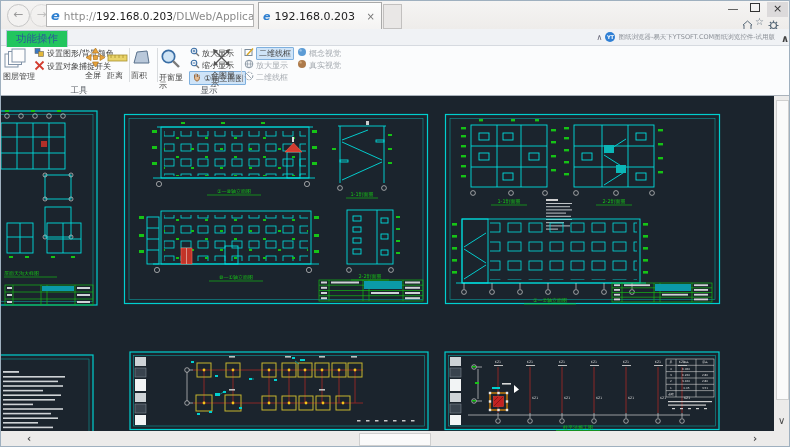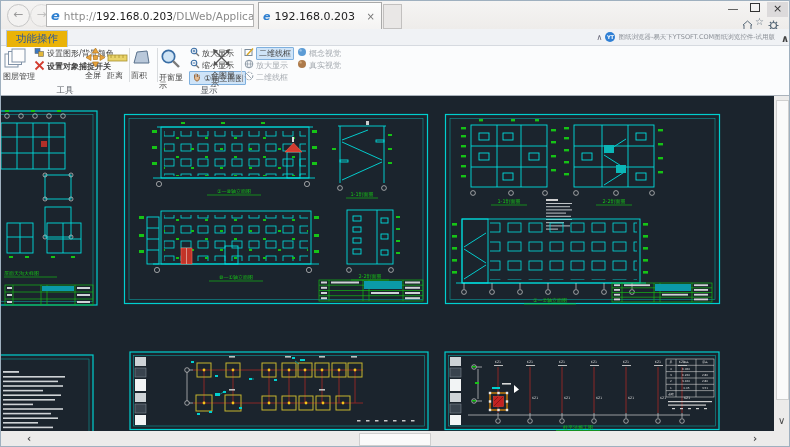--- a/index.html
+++ b/index.html
@@ -15,21 +15,21 @@
   #addr .elogo{color:#2e7fd0;font-weight:bold;font-style:italic;font-size:13px;margin:0 4px 0 4px;}
   .u1{color:#8a8a8a;} .u2{color:#1a1a1a;} .u3{color:#8a8a8a;flex:1;}
   #tab{left:257px;top:1px;width:122px;height:26px;background:linear-gradient(#fdfdfd,#f4f3f2);
     border:1px solid #a9a9a9;border-bottom:none;display:flex;align-items:center;font-size:11px;color:#222;}
   #newtab{left:382px;top:3px;width:17px;height:23px;background:#e9e7e6;border:1px solid #c2c0bf;}
   .winbtn{top:1px;height:15px;color:#333;font-size:11px;line-height:14px;text-align:center;}
   .tr-ic{top:15px;width:12px;height:12px;color:#5a6b7a;}
   
   #ribbon{left:0;top:28px;width:790px;height:67px;background:#fbfcfd;border-bottom:1px solid #aab2bb;box-sizing:border-box;}
   #rtabs{left:0;top:0;width:790px;height:17px;background:#f0f2f5;border-bottom:1px solid #d6dae0;box-sizing:border-box;}
-  #rtab-main{left:5px;top:1px;height:16px;padding:0 9px;background:#eab308;border:1px solid #b9c8da;border-bottom:none;
+  #rtab-main{left:5px;top:1px;height:16px;padding:0 9px;background:#22c55e;border:1px solid #b9c8da;border-bottom:none;
     font-size:10.5px;line-height:15px;color:#2b579a;}
   #trial{top:3px;right:16px;display:flex;align-items:center;gap:3px;font-size:6.5px;color:#8a8f96;}
   #trial .chev{color:#667;font-size:8px;}
   #trial .yt{width:10px;height:10px;border-radius:50%;background:#2f7fd4;color:#fff;font-size:5px;
     line-height:10px;text-align:center;font-weight:bold;}
   #rcollapse{top:4px;right:2px;font-size:10px;font-weight:bold;color:#444;}
   #rbody{left:0;top:17px;width:790px;height:39px;}
   .rb-big{position:absolute;top:1px;width:32px;text-align:left;}
   .rb-big .lbl{font-size:8px;color:#444;margin-top:0px;line-height:8px;}
   .rb-sm{position:absolute;height:12px;display:flex;align-items:center;gap:2px;font-size:8px;color:#444;white-space:nowrap;}
@@ -131,21 +131,21 @@
             </svg></span>
         <div class="lbl">图层管理</div>
       </div>
       <div class="rb-sm" style="left:33px;top:1px;">
         <span><svg width="11" height="11" viewBox="0 0 11 11">
               <rect x="1" y="1.5" width="5" height="5" fill="#3a78c2" stroke="#666" stroke-width=".6"></rect>
               <rect x="4.5" y="4.5" width="5" height="5" fill="#e2b73a" stroke="#666" stroke-width=".6"></rect>
             </svg></span>
         <span>设置图形/背景颜色</span>
       </div>
-      <div class="rb-sm" style="left:33px;top:14px;font-weight:bold;">
+      <div class="rb-sm" style="left:33px;top:14px;">
         <span><svg width="11" height="11" viewBox="0 0 11 11">
               <g stroke="#d23b2f" stroke-width="1.8">
                 <line x1="1.5" y1="1.5" x2="9.5" y2="9.5"></line>
                 <line x1="9.5" y1="1.5" x2="1.5" y2="9.5"></line>
               </g>
             </svg></span>
         <span>设置对象捕捉开关</span>
       </div>
       <div class="rb-big" style="left:84px;width:22px;">
         <span><svg width="21" height="21" viewBox="0 0 21 21">
@@ -258,21 +258,21 @@
       </div>
       <div class="rb-sm" style="left:296px;top:13px;font-family:Liberation Serif, serif;">
         <span><svg width="10" height="10" viewBox="0 0 10 10">
               <circle cx="5" cy="5" r="4" fill="#ad7a4a"></circle>
               <circle cx="3.6" cy="3.4" r="1.2" fill="#d3a878"></circle>
             </svg></span>
         <span class="dis">真实视觉</span>
       </div>
     </div>
 
-    <div class="rgl" style="left:14px;width:100px;">工具</div>
+    <div class="rgl" style="left:28px;width:100px;">工具</div>
     <div class="rgl" style="left:168px;width:80px;">显示</div>
   </div>
 
   <div class="abs" id="canvas">
 
     <svg style="left:0;top:13px;width:102px;height:200px;" viewBox="0 0 102 200">
       <rect x="-40" y="2" width="136" height="194" class="cb"></rect>
       <rect x="-36" y="5.5" width="128" height="187" class="cb2"></rect>
       <g class="cl">
         <rect x="0" y="14" width="64" height="46"></rect>

